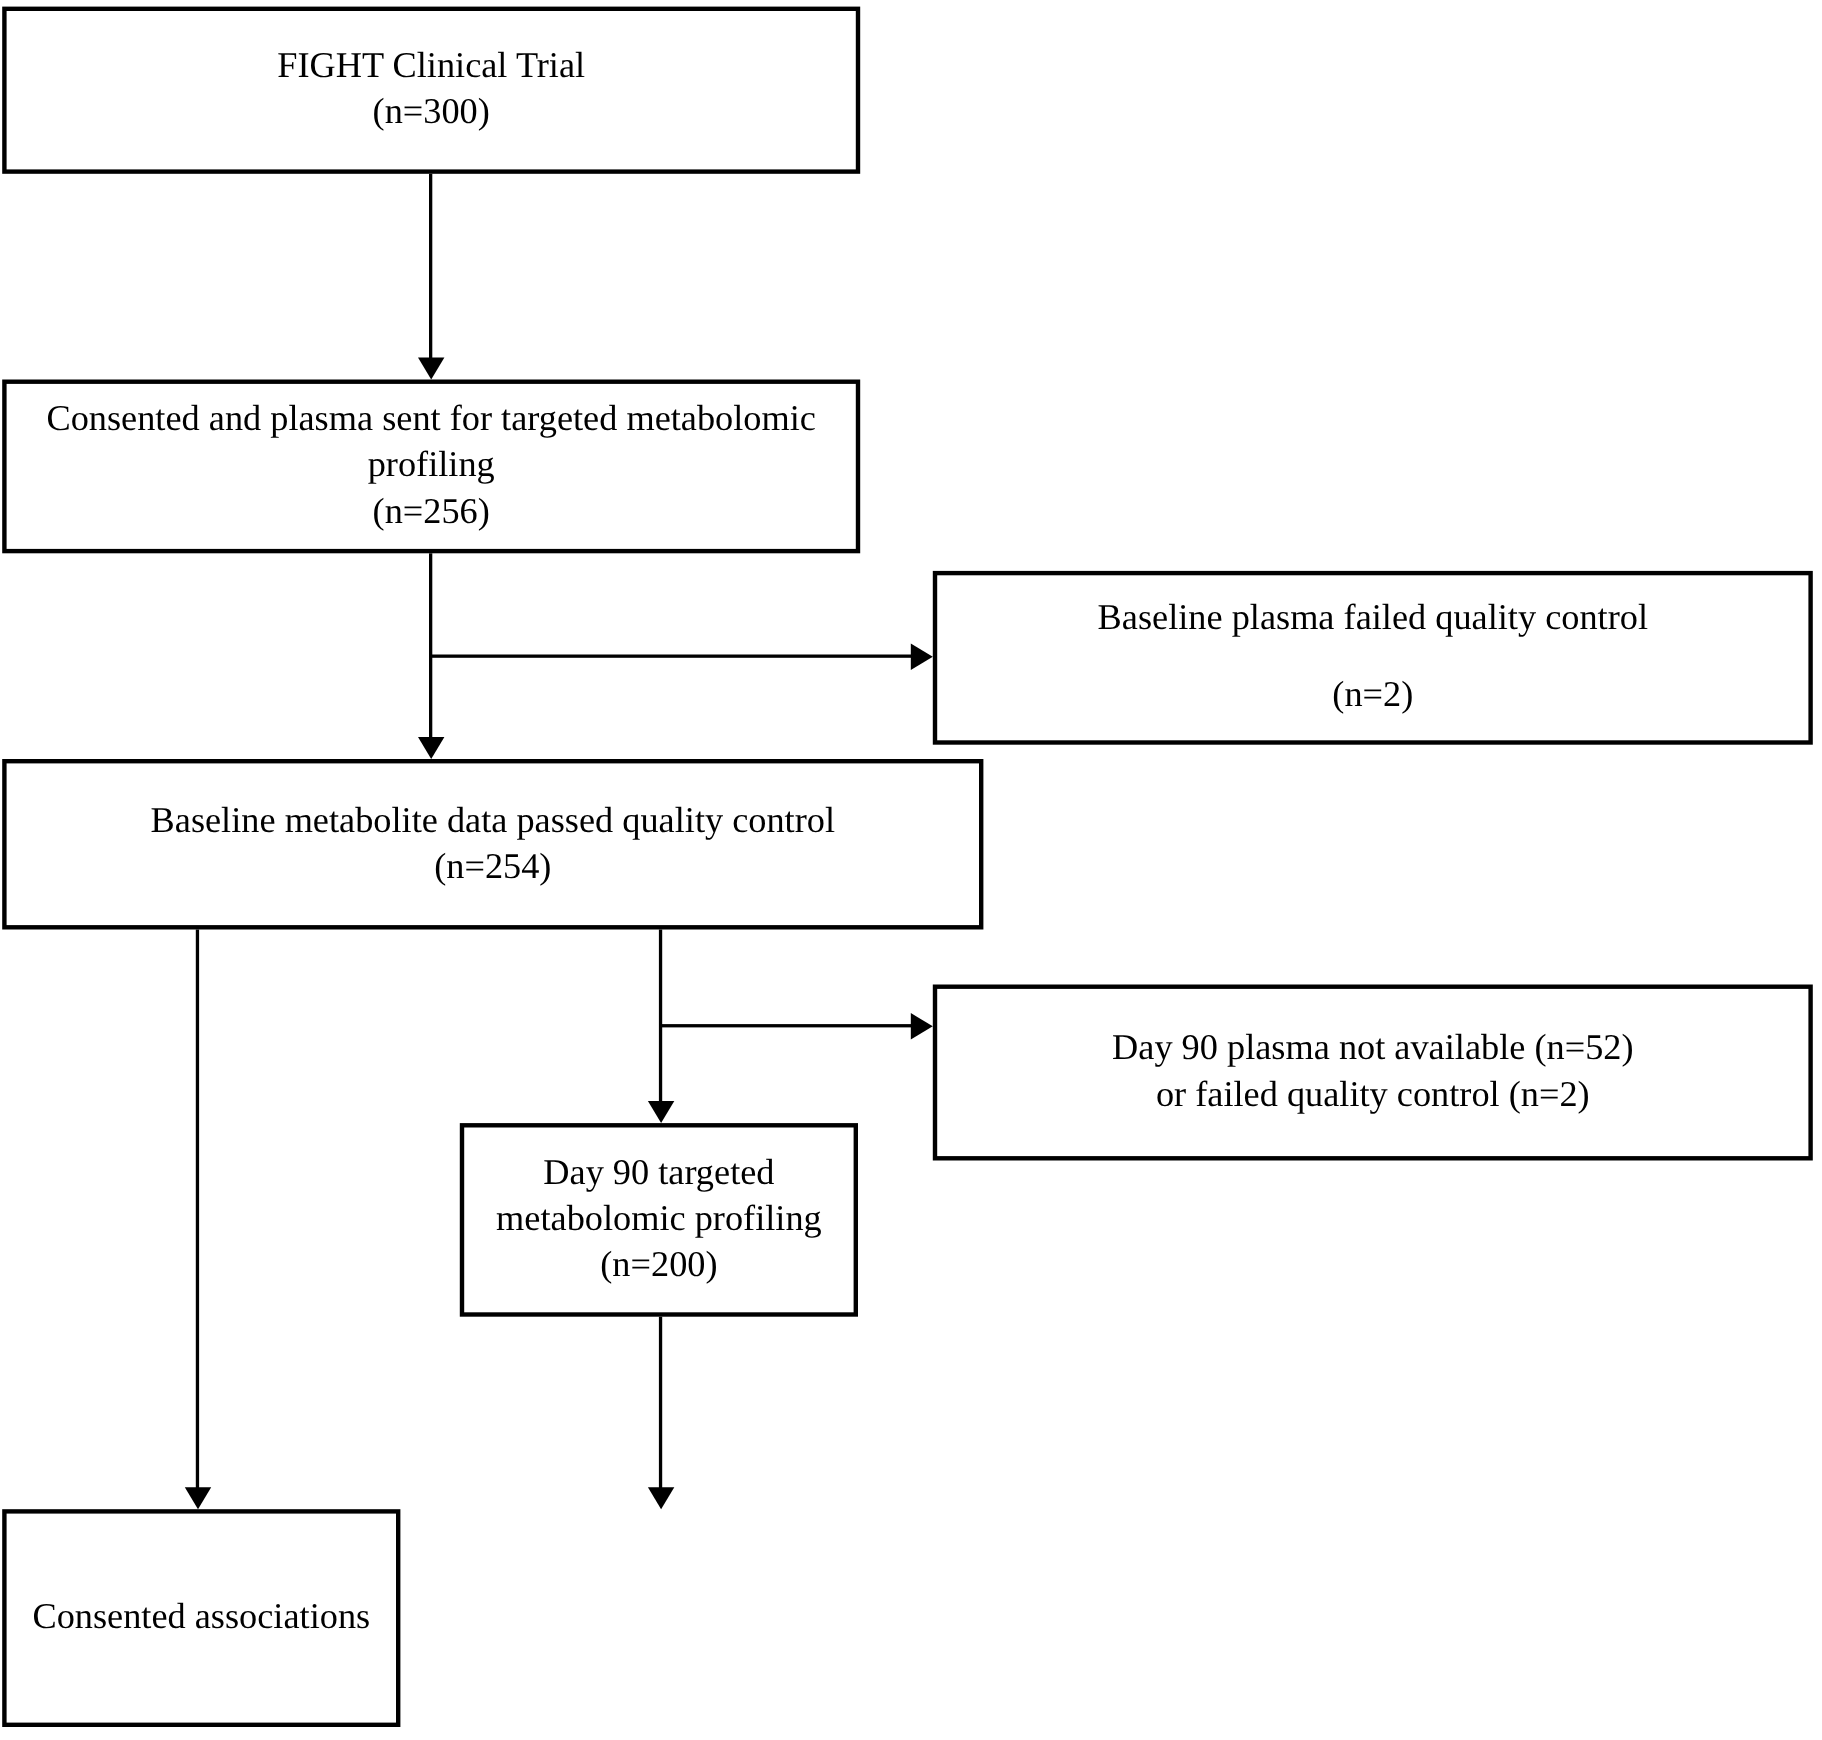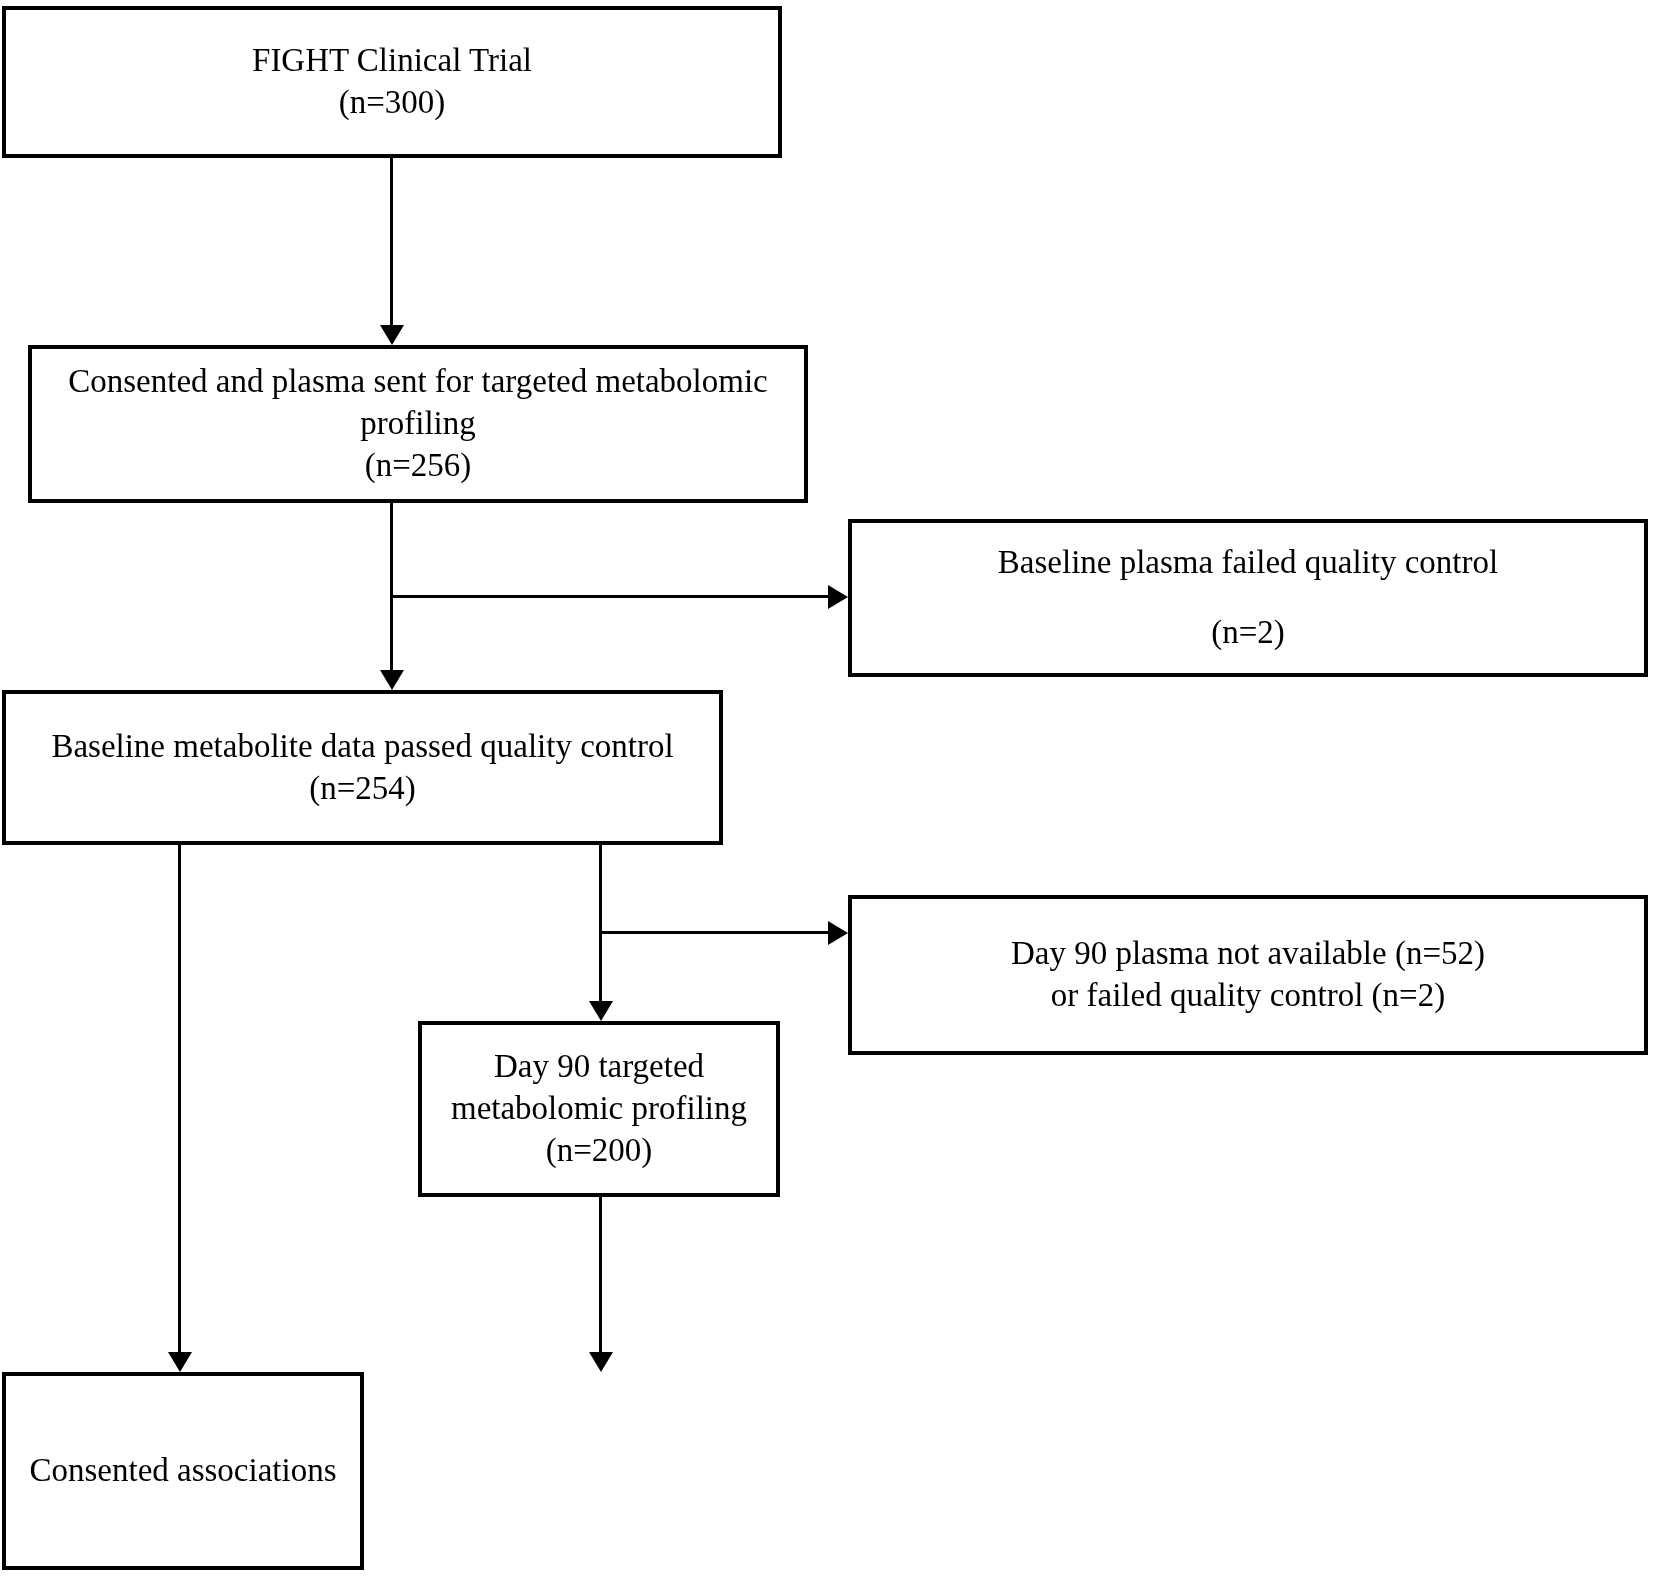--- a/index.html
+++ b/index.html
@@ -49,23 +49,23 @@
     position: absolute;
     width: 0;
     height: 0;
     border-top: 12px solid transparent;
     border-bottom: 12px solid transparent;
     border-left: 20px solid #000000;
   }
 
   
   #box-fight     { left: 2px;   top: 6px;    width: 780px; height: 152px; }
-  #box-consented { left: 2px;   top: 345px;  width: 780px; height: 158px; margin-left: 26px; }
+  #box-consented { left: 2px;   top: 345px;  width: 780px; height: 158px; }
   #box-failed    { left: 848px; top: 519px;  width: 800px; height: 158px; gap: 28px; }
-  #box-passed    { left: 2px;   top: 690px;  width: 721px; height: 155px; }
+  #box-passed    { left: 2px;   top: 690px;  width: 892px; height: 155px; }
   #box-excluded  { left: 848px; top: 895px;  width: 800px; height: 160px; }
   #box-day90     { left: 418px; top: 1021px; width: 362px; height: 176px; }
   #box-assoc     { left: 2px;   top: 1372px; width: 362px; height: 198px; }
   #box-change    { left: 418px; top: 1372px; width: 363px; height: 198px; }
 
   
   #line-a  { left: 390px; top: 158px;  height: 170px; }
   #head-a  { left: 380px; top: 325px; }
   #line-b  { left: 390px; top: 503px;  height: 169px; }
   #head-b  { left: 380px; top: 670px; }

